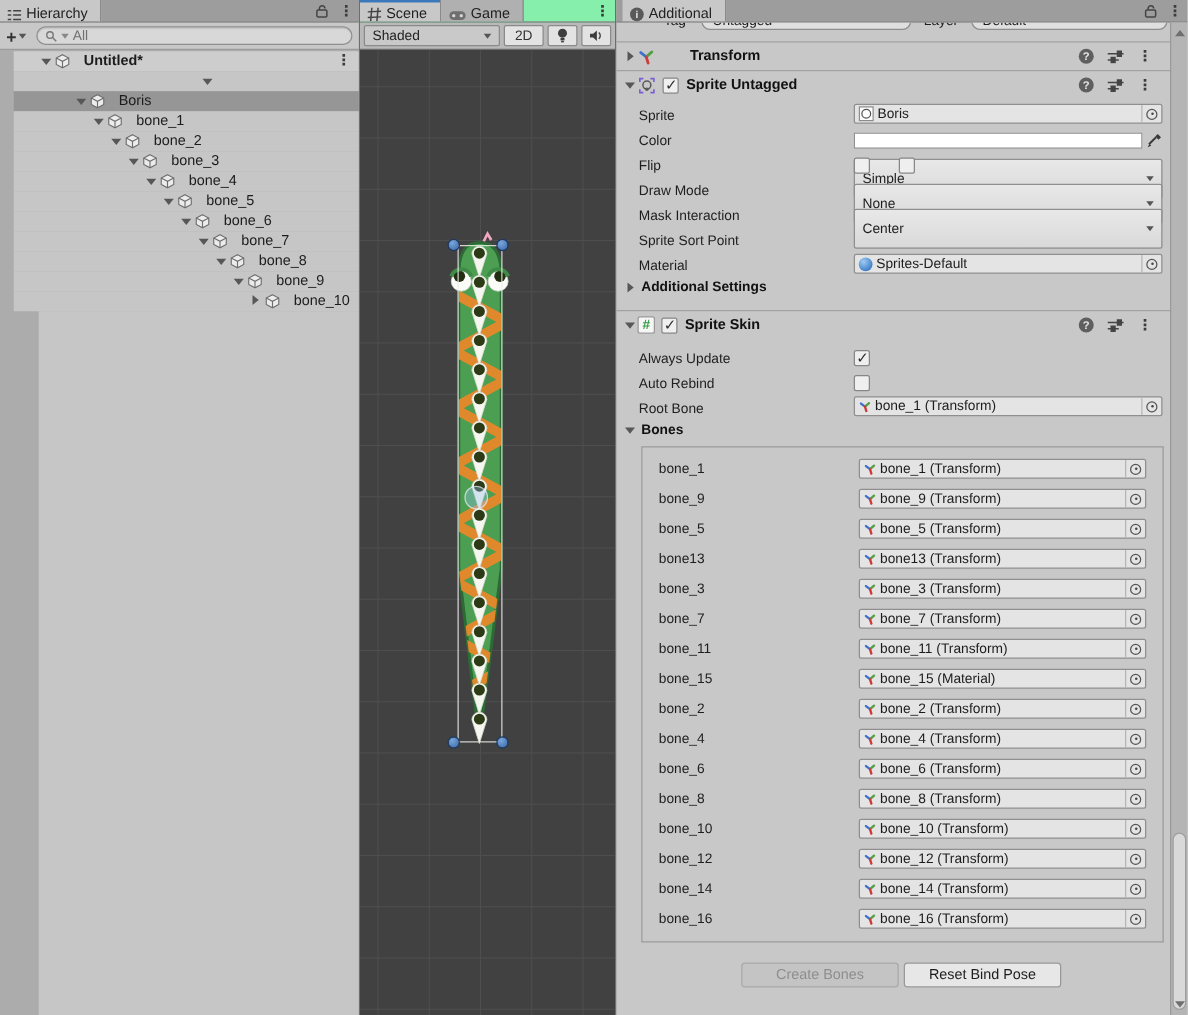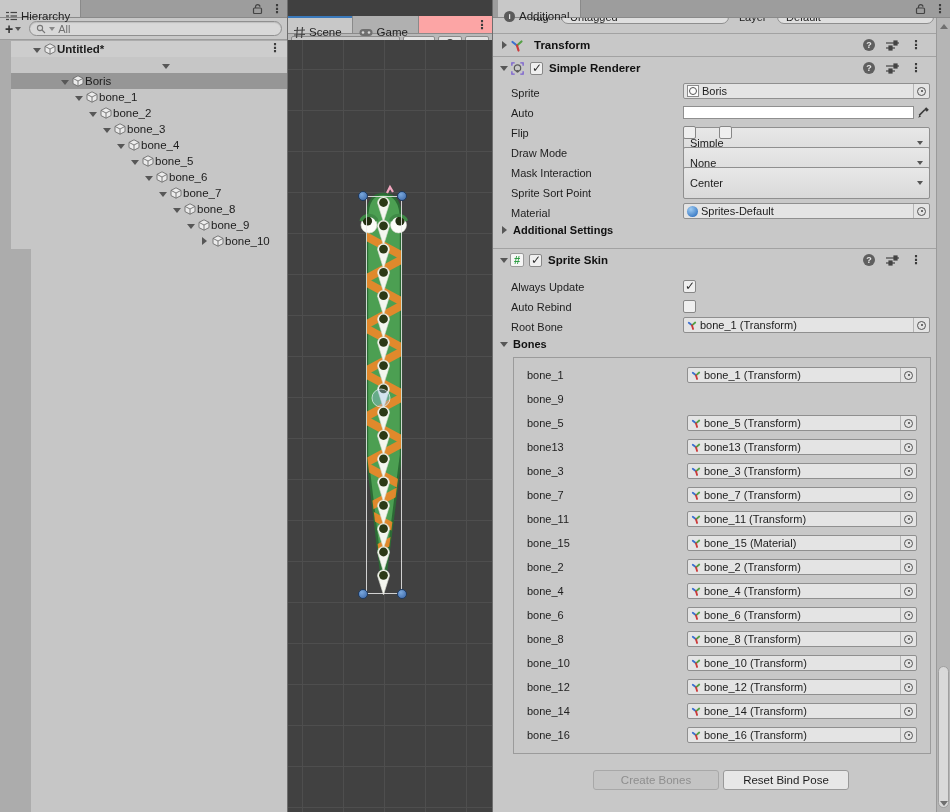--- a/index.html
+++ b/index.html
@@ -1,21 +1,21 @@
 <!DOCTYPE html>
 <html><head>
 <meta charset="utf-8">
 <style>
   * { box-sizing:border-box; margin:0; padding:0; }
   html,body { width:950px; height:812px; overflow:hidden; }
   body { font-family:"Liberation Sans","DejaVu Sans",sans-serif; font-size:11px; color:#1c1c1c; background:#c8c8c8; position:relative; }
 
   .panel { position:absolute; top:0; bottom:0; }
   .tabbar { height:18px; background:#9d9d9d; display:flex; align-items:stretch; position:relative; border-bottom:1px solid #8a8a8a; }
-  .tab { display:flex; align-items:center; gap:4px; padding:15px 10px 0 6px; font-size:11.5px; color:#222; background:#b0b0b0; border-right:1px solid #8a8a8a; position:relative; }
+  .tab { display:flex; align-items:flex-end; gap:4px; padding:15px 10px 0 6px; font-size:11.5px; color:#222; background:#b0b0b0; border-right:1px solid #8a8a8a; position:relative; }
   .tab.active { background:#c8c8c8; border-bottom:none; font-weight:normal; }
   .tab.active.blue-top::before { content:""; position:absolute; left:0; right:0; top:0; height:2px; background:#3a79bb; }
   .tab-right-icons { position:absolute; right:4px; top:0; height:18px; display:flex; align-items:center; gap:8px; }
   .kebab { color:#3c3c3c; font-weight:bold; font-size:12px; line-height:1; letter-spacing:0; }
   .kebab::before { content:"\22EE"; }
 
   
   #hierarchy { left:0; width:288px; background:#acacac; border-right:1px solid #6e6e6e; }
   .h-toolbar { height:22px; background:#c8c8c8; border-bottom:1px solid #9c9c9c; display:flex; align-items:center; padding:0 5px; }
   .plus-btn { font-size:14px; font-weight:bold; color:#333; display:flex; align-items:center; gap:2px; margin-right:8px; }
@@ -23,28 +23,28 @@
   .search-pill { flex:1; height:15px; background:#d8d8d8; border:1px solid #8f8f8f; border-radius:8px; display:flex; align-items:center; padding:0 6px; gap:3px; color:#707070; box-shadow:inset 0 1px 1px rgba(0,0,0,0.12); }
   .h-body { position:absolute; top:41px; bottom:0; left:0; right:0; display:flex; flex-direction:column; }
   .h-row { height:16px; line-height:16px; margin-left:11px; background:#c6c6c6; display:flex; align-items:center; white-space:nowrap; position:relative; }
   .h-row.scene-item { background:#cdcdcd; }
   .h-row.selected { background:#969696; }
   .h-row.bold .h-label { font-weight:bold; }
   .tri { width:13px; text-align:center; flex:0 0 13px; }
   .tri::before { content:""; display:inline-block; width:0; height:0; border-left:4.5px solid transparent; border-right:4.5px solid transparent; border-top:5.5px solid #575757; }
   .h-row.collapsed .tri::before { border-top:4.5px solid transparent; border-bottom:4.5px solid transparent; border-left:5.5px solid #575757; border-right:none; }
   .h-icon { width:14px; height:12px; flex:0 0 14px; display:inline-flex; align-items:center; justify-content:center; }
-  .h-label { margin-left:0; font-size:11.5px; }
+  .h-label { margin-left:10px; font-size:11.5px; }
   .row-kebab { display:none; }
   .h-row.has-menu .row-kebab { display:block; position:absolute; right:6px; top:1px; }
   .h-filler { flex:1; margin-left:31px; background:#c6c6c6; }
 
   
   #scene-panel { left:288px; width:204px; background:#404040; }
-  #scene-panel .tabbar { background:#fca5a5;margin-top:16px; }
+  #scene-panel .tabbar { background:#86efac; }
   .s-toolbar { height:22px; background:#b9b9b9; border-bottom:1px solid #6e6e6e; display:flex; align-items:center; padding:0 3px; overflow:hidden; }
   .shaded-dd { width:122px; height:17px; background:#c9c9c9; border:1px solid #8a8a8a; border-radius:2px; display:flex; align-items:center; justify-content:space-between; padding:0 6px; color:#222; }
   .seg-btn { height:17px; background:#e3e3e3; border:1px solid #8a8a8a; border-radius:2px; margin-left:3px; display:flex; align-items:center; justify-content:center; color:#333; flex:0 0 auto; }
   .scene-view { position:absolute; top:40px; left:0; right:0; bottom:0; background-color:#414141;
     background-image:linear-gradient(#4e4e4e 1px, transparent 1px), linear-gradient(90deg,#4e4e4e 1px, transparent 1px);
     background-size:41px 41px; background-position:14px 29px; overflow:hidden; }
   .sel-rect { position:absolute; left:78px; top:156px; width:36px; height:398px; border:1px solid rgba(235,235,235,0.85); }
   .handle { position:absolute; width:10px; height:10px; border-radius:50%; background:radial-gradient(circle at 35% 30%, #79a7dc, #3a66a8); border:1px solid #1d3a60; }
 
   
@@ -460,21 +460,21 @@
       <span class="tri2 closed"></span>
       <span class="mini-icon">
         <svg width="14" height="14" viewBox="0 0 14 14">
             <g stroke-width="2.2" stroke-linecap="round">
               <line x1="7" y1="7.5" x2="2.5" y2="4" stroke="#3d6fd0"></line>
               <line x1="7" y1="7.5" x2="11.5" y2="3.5" stroke="#55a046"></line>
               <line x1="7" y1="7.5" x2="8.5" y2="12.5" stroke="#cc3a3a"></line>
             </g>
           </svg>
       </span>
-      <span class="title" style="margin-left:10px">Transform</span>
+      <span class="title" style="margin-left:28px">Transform</span>
       <span class="hdr-icons">
         <span class="help-ic">?</span>
         <svg width="13" height="11" viewBox="0 0 13 11">
             <g stroke="#444" stroke-width="1.2">
               <line x1="0" y1="3" x2="13" y2="3"></line>
               <line x1="0" y1="8" x2="9" y2="8"></line>
               <rect x="8" y="1" width="3" height="4" fill="#444"></rect>
               <rect x="3" y="6" width="3" height="4" fill="#444"></rect>
             </g>
           </svg>
@@ -491,21 +491,21 @@
               <path d="M2 5 V2 H5"></path>
               <path d="M11 2 H14 V5"></path>
               <path d="M14 11 V14 H11"></path>
               <path d="M5 14 H2 V11"></path>
             </g>
             <circle cx="8" cy="7.5" r="3.4" fill="none" stroke="#5a5a5a" stroke-width="1.3"></circle>
             <circle cx="8" cy="11" r="1.5" fill="#5a5a5a"></circle>
           </svg>
       </span>
       <span class="cb checked" style="margin-left:5px"></span>
-      <span class="title">Simple Renderer</span>
+      <span class="title">Sprite Untagged</span>
       <span class="hdr-icons">
         <span class="help-ic">?</span>
         <svg width="13" height="11" viewBox="0 0 13 11">
             <g stroke="#444" stroke-width="1.2">
               <line x1="0" y1="3" x2="13" y2="3"></line>
               <line x1="0" y1="8" x2="9" y2="8"></line>
               <rect x="8" y="1" width="3" height="4" fill="#444"></rect>
               <rect x="3" y="6" width="3" height="4" fill="#444"></rect>
             </g>
           </svg>
@@ -520,21 +520,21 @@
           <span class="sprite-asset-ic"></span>
           <span class="ofl">Boris</span>
           <span class="picker">
               <span class="picker-circle"></span>
             </span>
         </span>
       </span>
     </div>
 
     <div class="field-row">
-      <span class="field-label">Auto</span>
+      <span class="field-label">Color</span>
       <span class="field-ctrl">
         <span class="colorbar"></span>
         <svg width="13" height="13" viewBox="0 0 13 13" style="margin-left:3px">
             <path d="M9.2 1.2 L11.8 3.8 L9.8 5.8 L7.2 3.2 Z" fill="#3a3a3a"></path>
             <line x1="7.8" y1="3.8" x2="2.2" y2="9.4" stroke="#3a3a3a" stroke-width="1.6"></line>
             <path d="M2.5 9 L1.2 11.8 L4 10.5 Z" fill="#3a3a3a"></path>
           </svg>
       </span>
     </div>
 
@@ -674,20 +674,37 @@
               <span class="ofl">bone_1 (Transform)</span>
               <span class="picker">
                 <span class="picker-circle"></span>
               </span>
             </span>
           </span>
         </div>
 
         <div class="bone-row">
           <span class="field-label">bone_9</span>
+          <span class="field-ctrl">
+            <span class="obj-field">
+              <span class="mini-icon">
+                <svg width="10" height="10" viewBox="0 0 14 14">
+                  <g stroke-width="2.6" stroke-linecap="round">
+                    <line x1="7" y1="7.5" x2="2.5" y2="4" stroke="#3d6fd0"></line>
+                    <line x1="7" y1="7.5" x2="11.5" y2="3.5" stroke="#55a046"></line>
+                    <line x1="7" y1="7.5" x2="8.5" y2="12.5" stroke="#cc3a3a"></line>
+                  </g>
+                </svg>
+              </span>
+              <span class="ofl">bone_9 (Transform)</span>
+              <span class="picker">
+                <span class="picker-circle"></span>
+              </span>
+            </span>
+          </span>
         </div>
 
         <div class="bone-row">
           <span class="field-label">bone_5</span>
           <span class="field-ctrl">
             <span class="obj-field">
               <span class="mini-icon">
                 <svg width="10" height="10" viewBox="0 0 14 14">
                   <g stroke-width="2.6" stroke-linecap="round">
                     <line x1="7" y1="7.5" x2="2.5" y2="4" stroke="#3d6fd0"></line>

